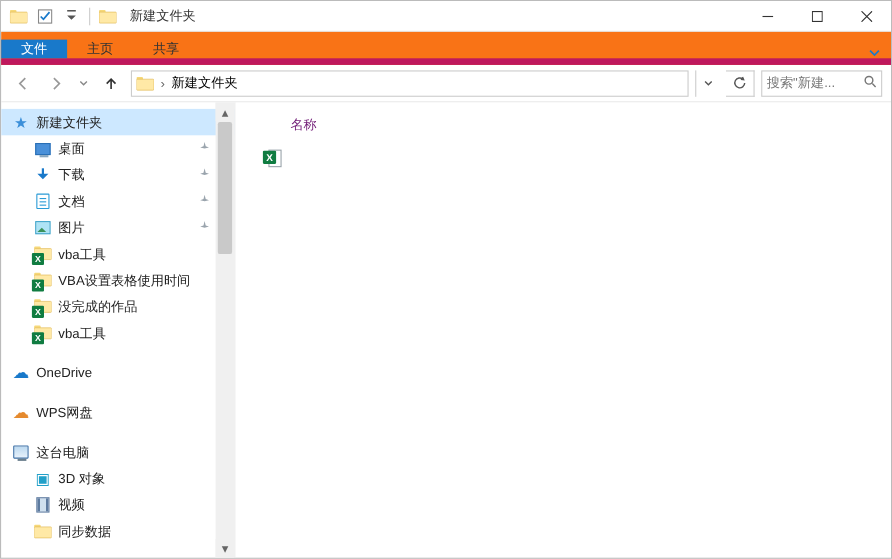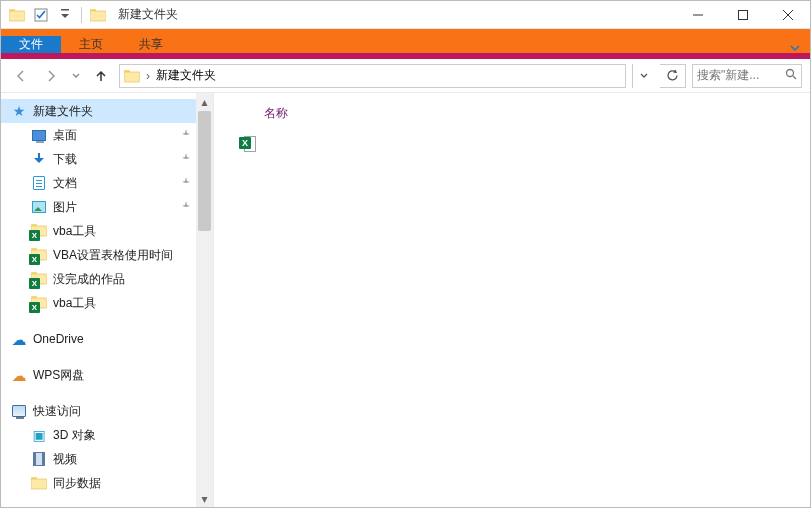--- a/index.html
+++ b/index.html
@@ -296,21 +296,21 @@
       <span class="icon cloud orange">☁</span>
       <span>WPS网盘</span>
     </div>
 
     <div class="tree-spacer"></div>
 
     <div class="tree-item">
       <span class="icon">
           <span class="pc"></span>
         </span>
-      <span>快速访问</span>
+      <span>这台电脑</span>
     </div>
     <div class="tree-item child">
       <span class="icon cube3d">▣</span>
       <span>3D 对象</span>
     </div>
     <div class="tree-item child">
       <span class="icon">
           <span class="film"></span>
         </span>
       <span>视频</span>

